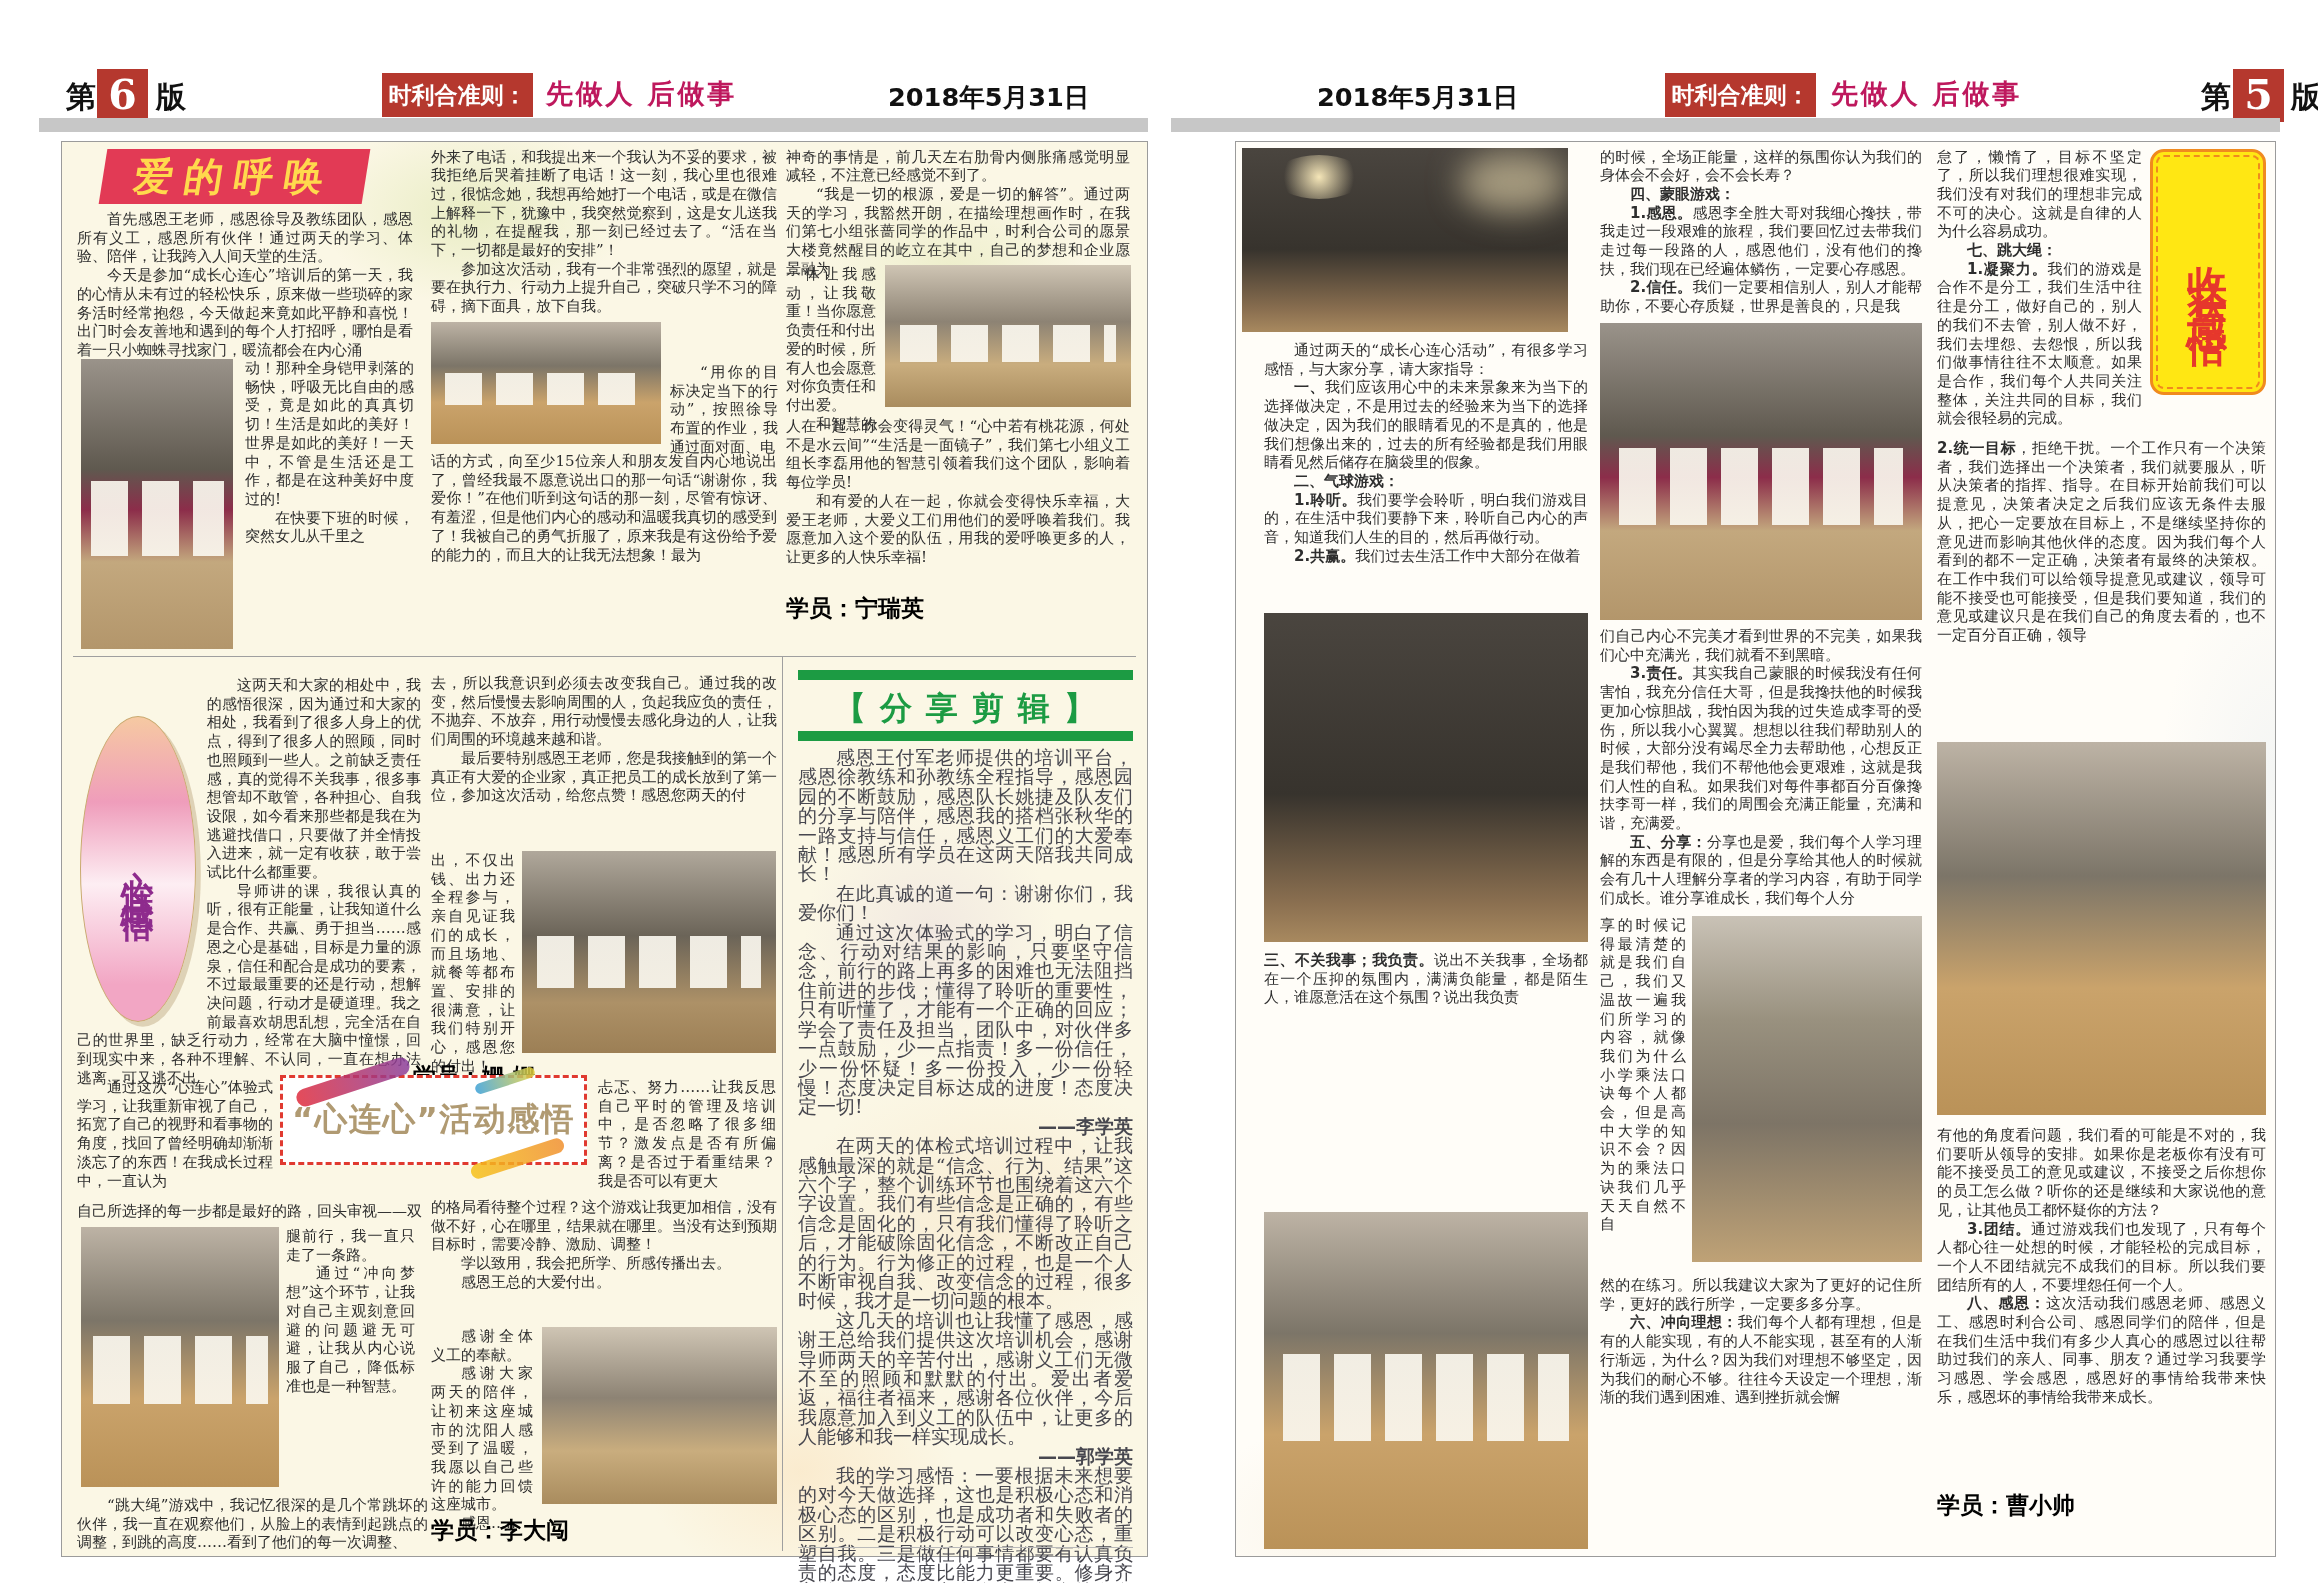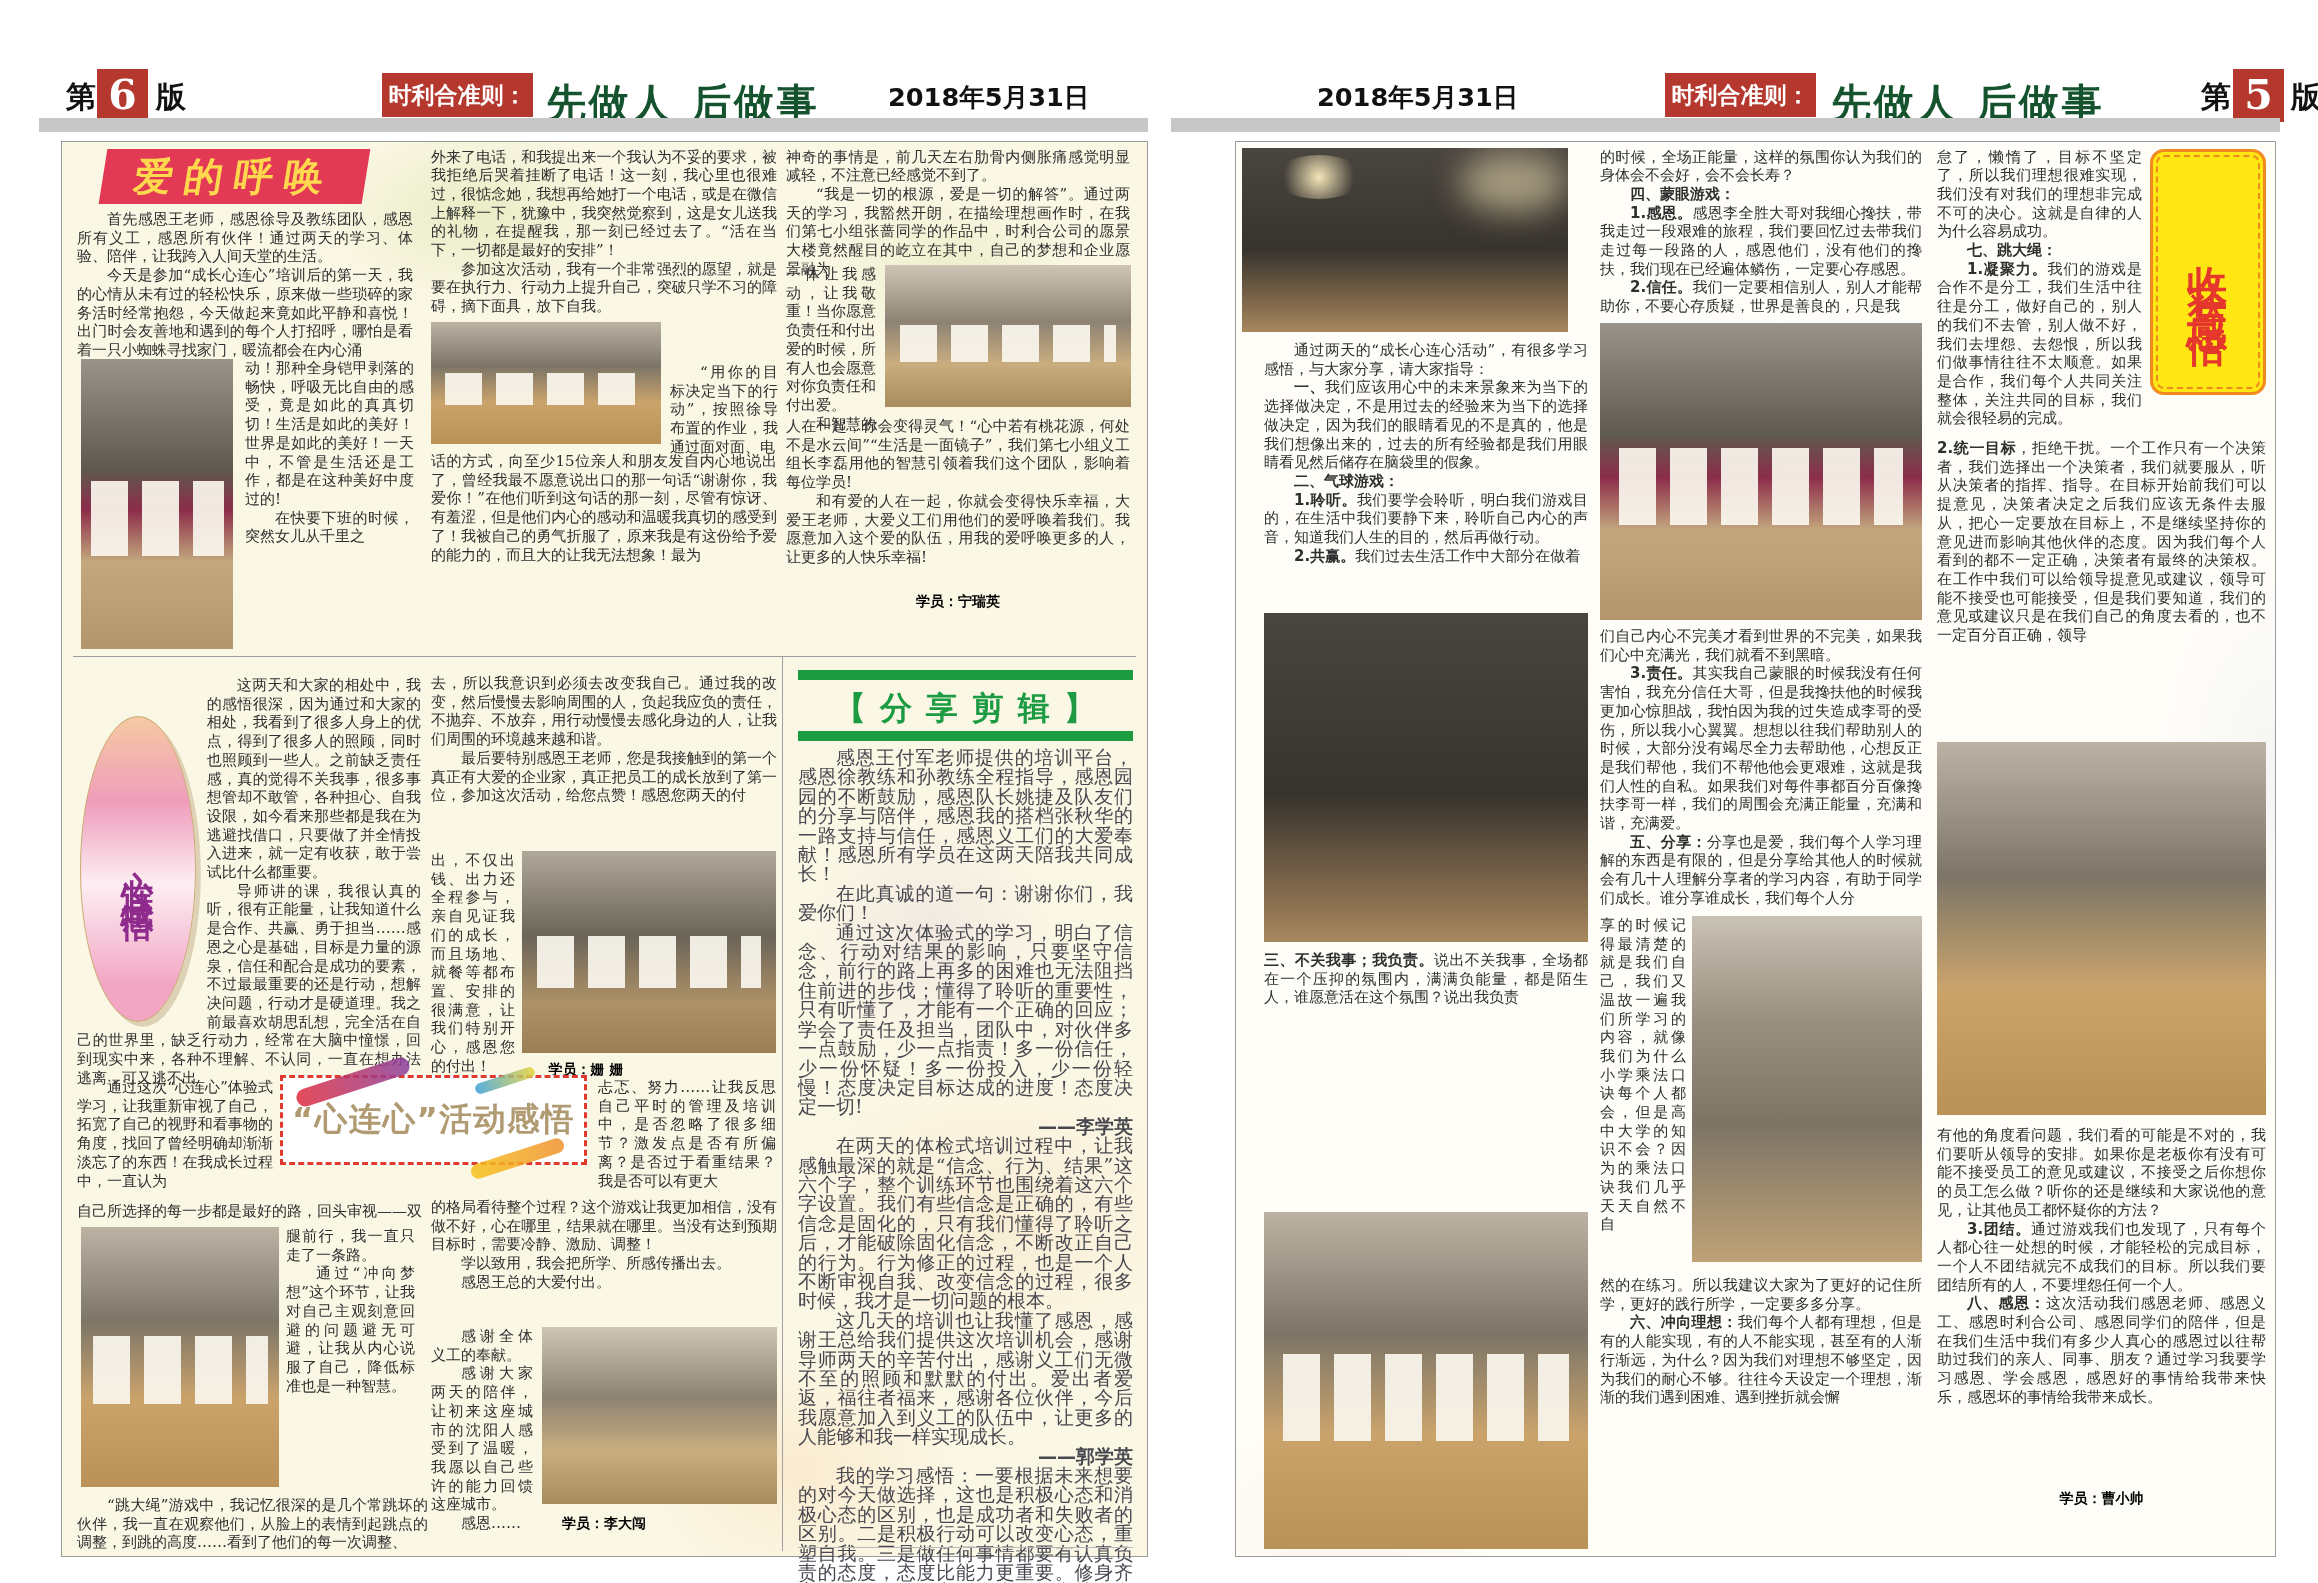--- a/index.html
+++ b/index.html
@@ -8,21 +8,21 @@
 
   
   .pn-pre,.pn-suf{position:absolute;font-family:"DejaVu Sans","Liberation Sans",sans-serif;
     font-weight:bold;font-size:30px;color:#111;}
   .pn-box{position:absolute;width:51px;height:53px;background:#b5382e;color:#fff;
     font-family:"DejaVu Serif",serif;font-weight:bold;font-size:41px;text-align:center;line-height:53px;}
   .rule-box{position:absolute;width:151px;height:44px;background:#b5382e;color:#fff;
     font-family:"DejaVu Sans","Liberation Sans",sans-serif;font-weight:bold;font-size:23px;
     line-height:44px;text-align:center;}
   .slogan{position:absolute;font-family:"DejaVu Sans","Liberation Sans",sans-serif;
-    font-weight:bold;font-size:40px;letter-spacing:2.8px;color:#14532d;}
+    font-weight:bold;font-size:27px;letter-spacing:2.8px;color:#be185d;}
   .date{position:absolute;font-family:"DejaVu Sans","Liberation Sans",sans-serif;
     font-weight:bold;font-size:25.6px;color:#111;}
   .graybar{position:absolute;height:14px;background:#c7c7c7;}
 
   
   .pagebox{position:absolute;top:141px;height:1416px;border:1.4px solid #9b9b9b;box-sizing:border-box;}
   #left-box{left:61px;width:1087px;background-color:#fbf7e5;background-image:
     radial-gradient(ellipse 221px 131px at 38% 5%, rgba(190,212,118,.30), transparent 70%),
     radial-gradient(ellipse 194px 118px at 82% 9%, rgba(198,214,128,.25), transparent 70%),
     radial-gradient(ellipse 297px 207px at 86% 76%, rgba(238,198,148,.22), transparent 70%),
@@ -33,21 +33,21 @@
     radial-gradient(ellipse 207px 138px at 10% 98%, rgba(230,210,170,.18), transparent 75%);}
   .abs{position:absolute;}
 
   
   .txt p{margin:0;text-indent:2em;text-align:justify;font-size:15px;line-height:18.7px;}
   .cont p:first-child{text-indent:0;}
   .txt b{font-family:"DejaVu Sans","Liberation Sans",sans-serif;}
   .share-body p{font-size:19px;line-height:19.4px;color:#47474f;}
   .share-body p.sig-line{text-align:right;font-weight:bold;font-family:"DejaVu Sans",sans-serif;}
   .sig{position:absolute;font-family:"DejaVu Sans","Liberation Sans",sans-serif;
-    font-weight:bold;font-size:14px;color:#000;text-align:center;}
+    font-weight:bold;font-size:23px;color:#000;text-align:left;}
 
   
   .banner-love{position:absolute;background:#e23a55;transform:skewX(-9deg);
     text-align:center;color:#ffd94d;font-weight:bold;font-size:39px;letter-spacing:11px;line-height:55px;}
   .oval{float:left;width:114px;height:304px;margin:40px 11px 4.1px 2.8px;border-radius:50%;
     background:linear-gradient(180deg,#f6c9a2 0%,#ef9dbb 28%,#fdeef3 55%,#f2a6c4 88%);
     border:1.4px solid #c9a96f;box-shadow:4.8px 4.8px 0 rgba(170,140,95,.35);
     display:flex;align-items:center;justify-content:center;}
   .oval span{writing-mode:vertical-rl;text-orientation:upright;font-weight:bold;font-size:32px;
     letter-spacing:9.7px;color:#8e2b8d;font-family:"DejaVu Sans",sans-serif;}

